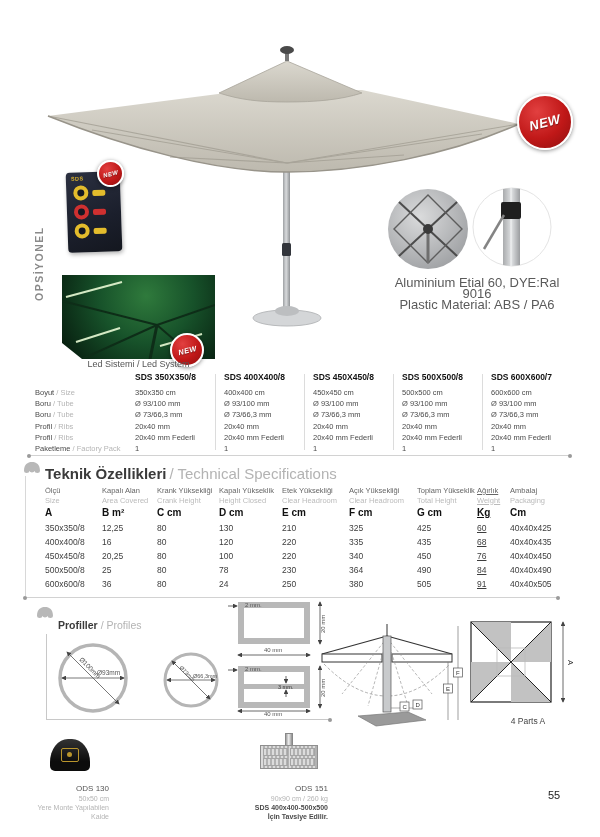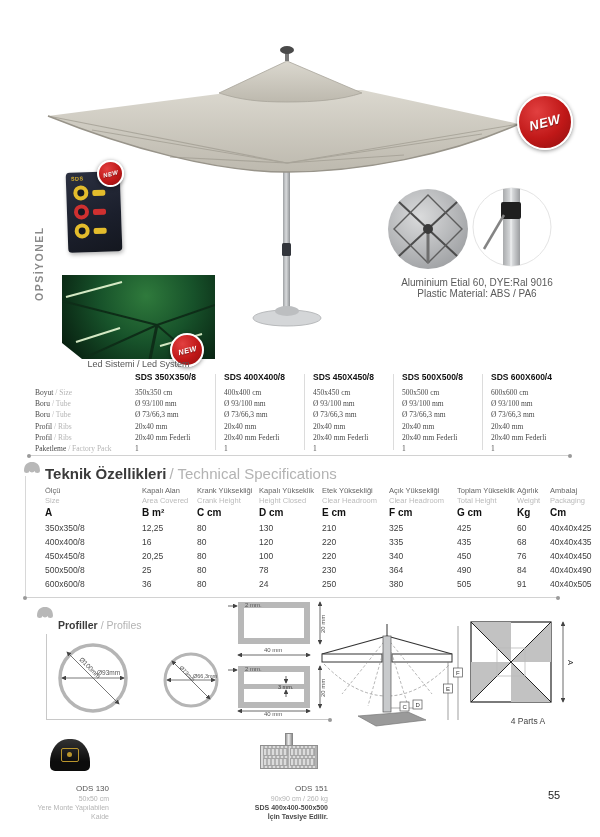--- a/index.html
+++ b/index.html
@@ -33,45 +33,45 @@
   .ptab.yellow{background:#e3bc2c;} .ptab.red{background:#cf3030;}
 
   .panel-text{position:absolute;left:124px;top:194px;font-size:8.5px;line-height:12.5px;color:#555;}
 
   
   .led-box{position:absolute;left:62px;top:275px;width:153px;height:84px;
         background:radial-gradient(circle at 55% 25%, #2f7a3c 0%, #17522a 45%, #0a2714 85%, #051708 100%);}
   .led-caption{position:absolute;left:62px;top:359px;width:153px;text-align:center;font-size:9px;color:#555;}
 
   .material-note{position:absolute;left:388px;top:277px;width:178px;text-align:center;
-        font-size:10px;line-height:11px;color:#5a5a5a;}
+        font-size:13px;line-height:11px;color:#5a5a5a;}
 
   
   .models{position:absolute;left:30px;top:372px;display:flex;}
   .m-col{width:89px;padding-left:9px;box-sizing:border-box;}
   .m-col.m-labels{width:96px;padding-left:5px;}
   .m-head{font-size:8.5px;font-weight:bold;color:#111;height:15px;}
-  .m-line{font-size:7.5px;line-height:11.2px;color:#4a4a4a;white-space:nowrap;font-family:Liberation Serif, serif;}
+  .m-line{font-size:7.5px;line-height:11.2px;color:#4a4a4a;white-space:nowrap;}
   .m-line .en{color:#b5b5b5;} .m-line .sep{color:#b5b5b5;}
   .vline{position:absolute;width:1px;background:#dcdcdc;}
 
   .hline{position:absolute;height:1px;background:#d2d2d2;}
   .dot{position:absolute;width:4px;height:4px;border-radius:50%;background:#9a9a9a;}
 
   
   .sec-title{position:absolute;font-size:15px;}
   .sec-title .tr{font-weight:bold;color:#3a3a3a;}
   .sec-title .en{color:#b3b3b3;margin-left:3px;font-weight:normal;}
   .specs{position:absolute;left:45px;top:486px;}
   .srow{display:flex;}
   .srow > div{box-sizing:border-box;padding-right:4px;}
-  .srow > div:nth-child(1){width:57px;} .srow > div:nth-child(2){width:55px;margin-left:40px;}
+  .srow > div:nth-child(1){width:57px;} .srow > div:nth-child(2){width:55px;}
   .srow > div:nth-child(3){width:62px;} .srow > div:nth-child(4){width:63px;}
   .srow > div:nth-child(5){width:67px;} .srow > div:nth-child(6){width:68px;}
-  .srow > div:nth-child(7){width:60px;} .srow > div:nth-child(8){width:33px;}
+  .srow > div:nth-child(7){width:60px;} .srow > div:nth-child(8){width:33px;text-decoration:underline;}
   .srow > div:nth-child(9){width:57px;}
   .h-tr{font-size:7.5px;line-height:9.5px;color:#666;white-space:nowrap;}
   .h-en{font-size:7.5px;line-height:9.5px;color:#bbb;white-space:nowrap;}
   .h-unit .srow div{font-size:10px;font-weight:bold;color:#111;line-height:16px;}
   .s-data .srow div{font-size:8.5px;color:#3d3d3d;line-height:14px;}
 
   
   .pf-caption{position:absolute;font-size:8.5px;color:#444;}
 
   
@@ -261,21 +261,21 @@
     <div class="m-col">
       <div class="m-head">SDS 500X500/8</div>
       <div class="m-line">500x500 cm</div>
       <div class="m-line">Ø 93/100 mm</div>
       <div class="m-line">Ø 73/66,3 mm</div>
       <div class="m-line">20x40 mm</div>
       <div class="m-line">20x40 mm Federli</div>
       <div class="m-line">1</div>
     </div>
     <div class="m-col">
-      <div class="m-head">SDS 600X600/4</div>
+      <div class="m-head">SDS 600X600/7</div>
       <div class="m-line">600x600 cm</div>
       <div class="m-line">Ø 93/100 mm</div>
       <div class="m-line">Ø 73/66,3 mm</div>
       <div class="m-line">20x40 mm</div>
       <div class="m-line">20x40 mm Federli</div>
       <div class="m-line">1</div>
     </div>
   </div>
   <div class="vline" style="left:215px;top:374px;height:76px;"></div>
   <div class="vline" style="left:304px;top:374px;height:76px;"></div>

